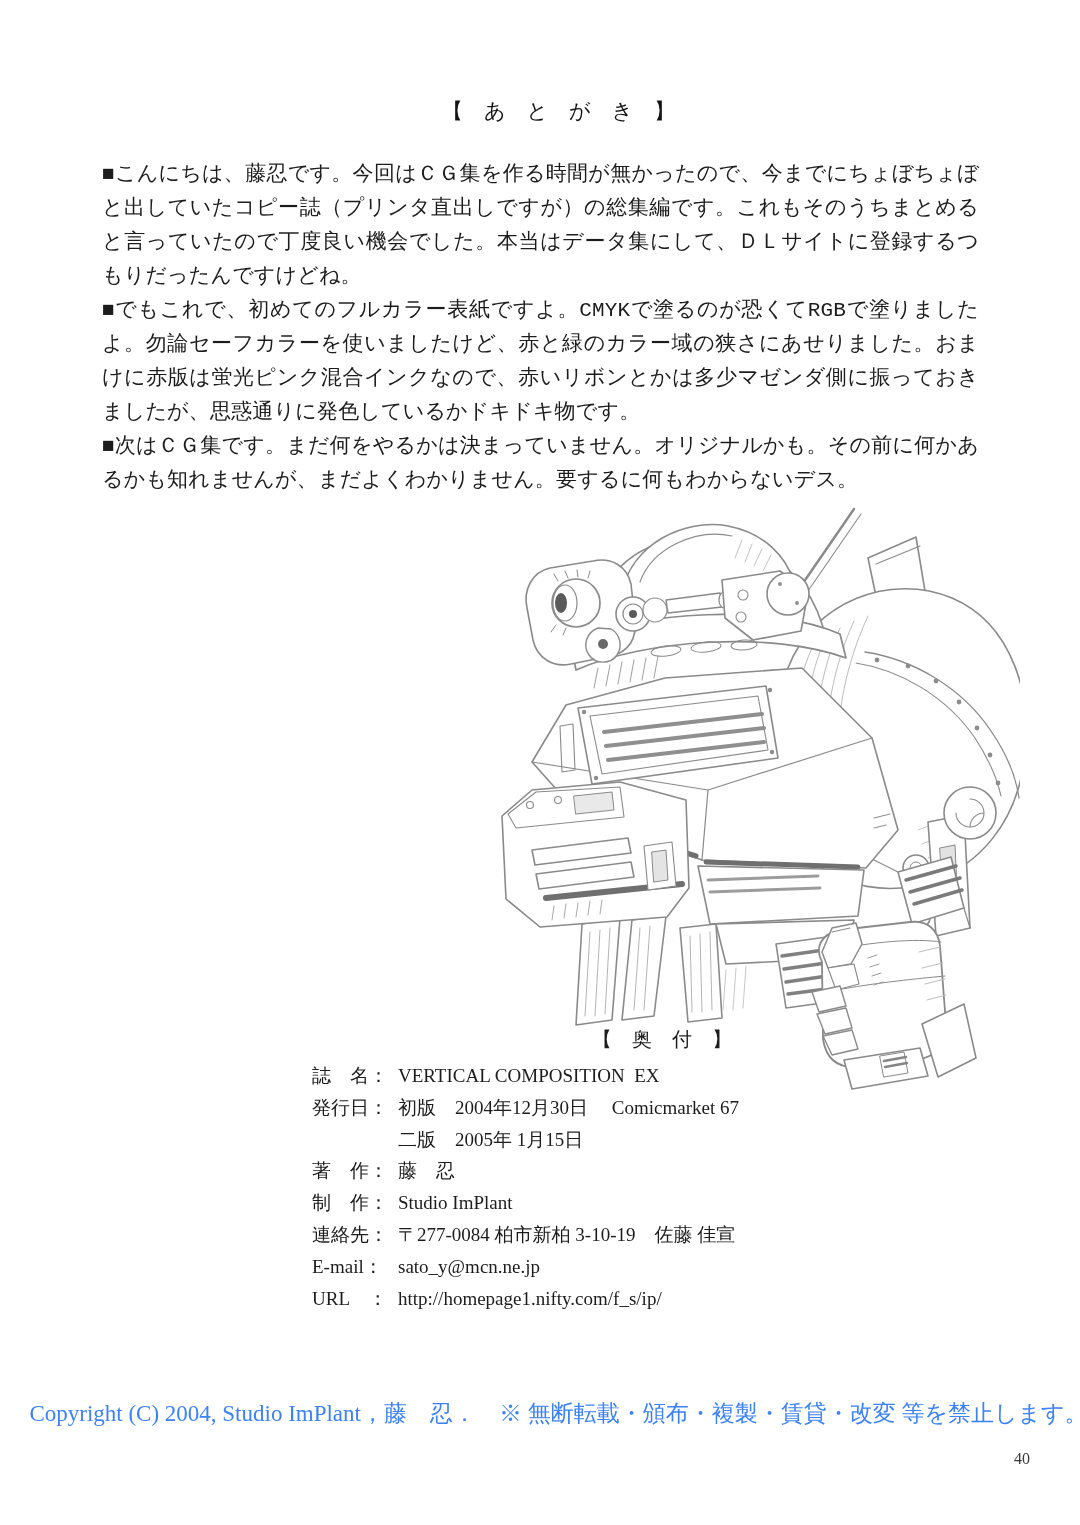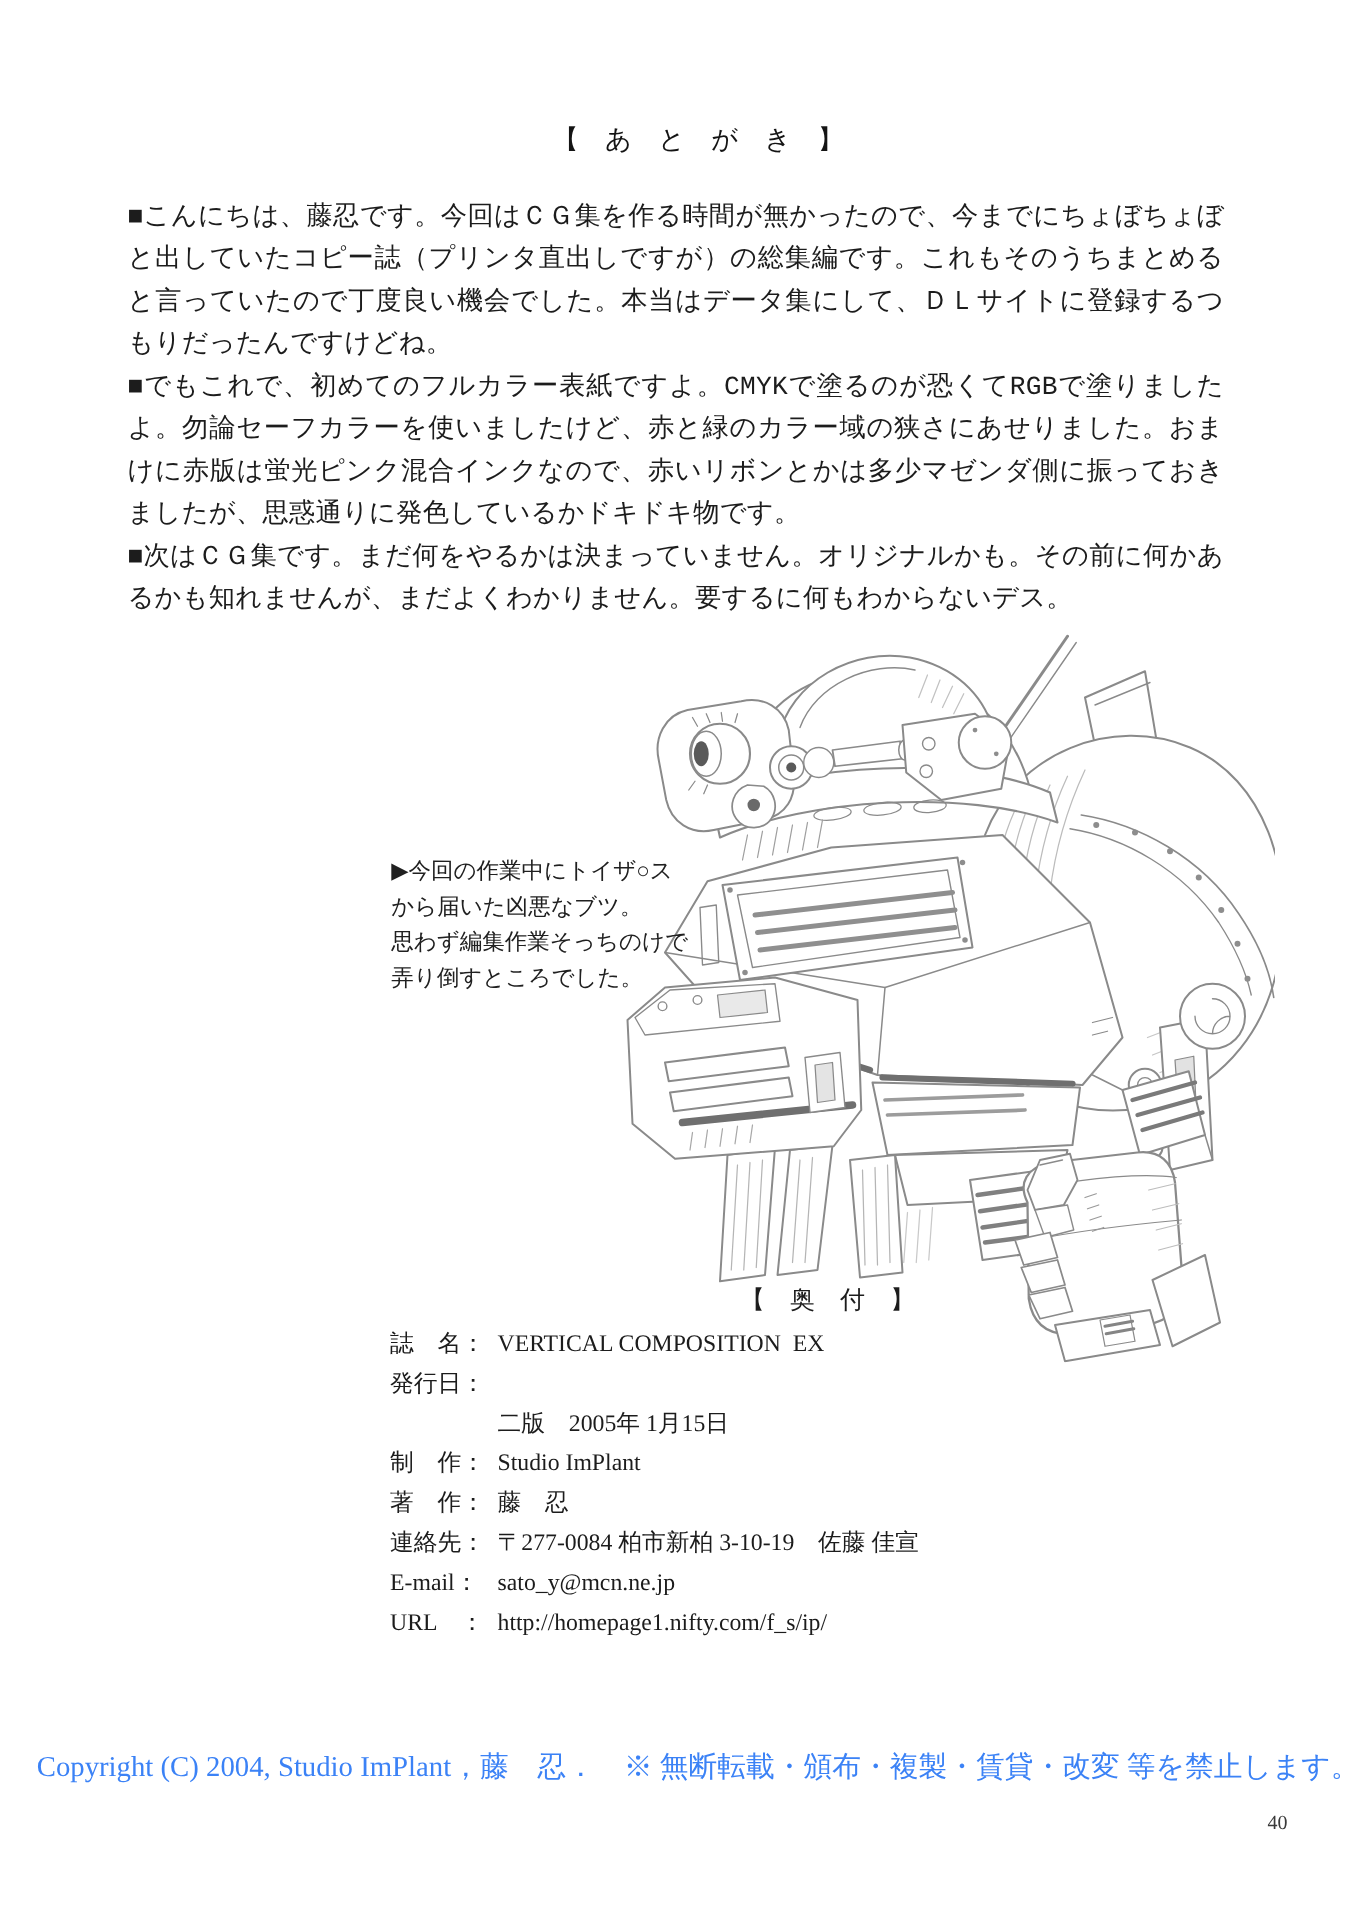--- a/index.html
+++ b/index.html
@@ -187,47 +187,44 @@
         <circle cx="310" cy="84" r="1.9"></circle>
           <circle cx="327" cy="103" r="1.9"></circle>
         <circle cx="114" cy="212" r="2.2"></circle>
           <circle cx="300" cy="190" r="2.2"></circle>
         <circle cx="126" cy="278" r="2.2"></circle>
           <circle cx="302" cy="252" r="2.2"></circle>
       </g>
     </svg>
   </div>
 
-  <div class="sketch-caption">▶今回の作業中にトイザ○ス
-から届いた凶悪なブツ。
-思わず編集作業そっちのけで
-弄り倒すところでした。</div>
 
   <div class="colophon">
     <div class="colophon-title">【　奥　付　】</div>
     <div class="colophon-row">
       <span class="col-label">誌　名：</span>
       <span class="col-value">VERTICAL COMPOSITION  EX</span>
     </div>
     <div class="colophon-row">
       <span class="col-label">発行日：</span>
+      <span class="col-value">初版　2004年12月30日　 Comicmarket 67</span>
     </div>
     <div class="colophon-row">
       <span class="col-label"></span>
       <span class="col-value">二版　2005年 1月15日</span>
     </div>
     <div class="colophon-row">
+      <span class="col-label">著　作：</span>
+      <span class="col-value">藤　忍</span>
+    </div>
+    <div class="colophon-row">
       <span class="col-label">制　作：</span>
       <span class="col-value">Studio ImPlant</span>
     </div>
     <div class="colophon-row">
-      <span class="col-label">著　作：</span>
-      <span class="col-value">藤　忍</span>
-    </div>
-    <div class="colophon-row">
       <span class="col-label">連絡先：</span>
       <span class="col-value">〒277-0084 柏市新柏 3-10-19　佐藤 佳宣</span>
     </div>
     <div class="colophon-row">
       <span class="col-label">E-mail：</span>
       <span class="col-value">sato_y@mcn.ne.jp</span>
     </div>
     <div class="colophon-row">
       <span class="col-label">URL　：</span>
       <span class="col-value">http://homepage1.nifty.com/f_s/ip/</span>

